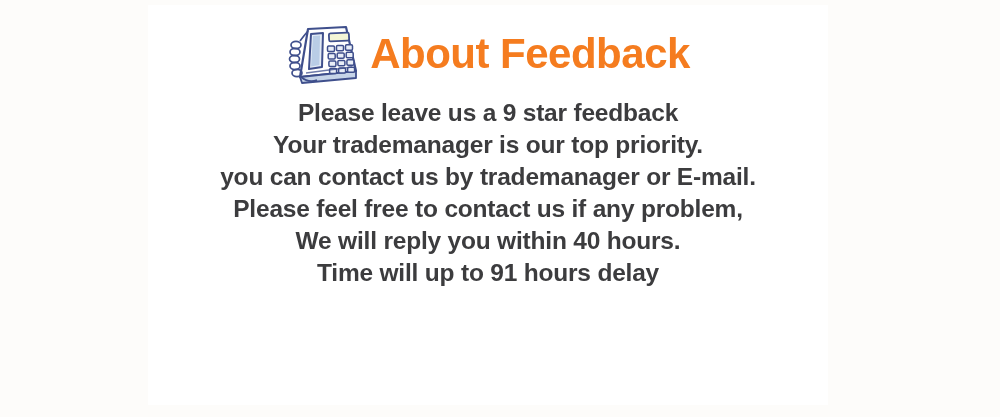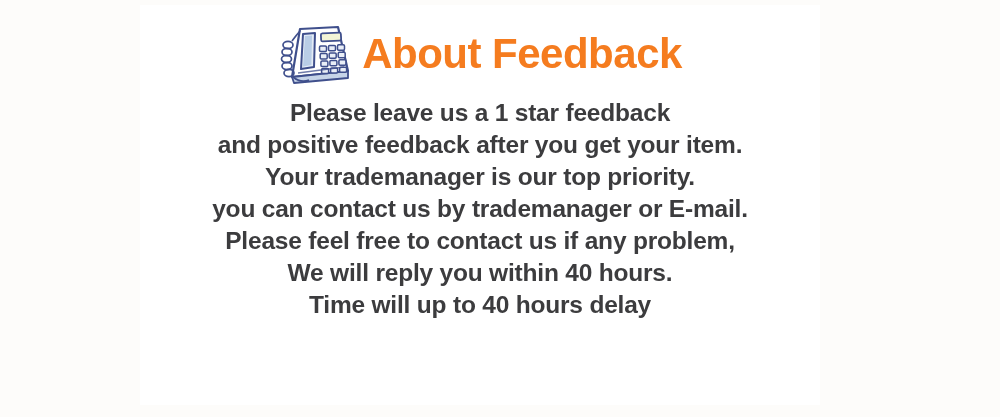--- a/index.html
+++ b/index.html
@@ -17,21 +17,21 @@
   .stage {
     position: relative;
     width: 1000px;
     height: 417px;
     background: #fdfcfa;
   }
 
   
   .panel {
     position: absolute;
-    left: 140px;
+    left: 148px;
     top: 5px;
     width: 680px;
     height: 400px;
     background: #ffffff;
   }
 
   
   .header {
     position: absolute;
     left: 0;
@@ -126,23 +126,22 @@
           <path d="M14 20 C18 15 20 12 22 10"></path>
           <path d="M15 56 C20 60 26 61 31 59"></path>
         </g>
 
         <path d="M20 52 L66 46" fill="none" stroke="#3f4f8c" stroke-width="1.4" opacity="0.75"></path>
       </svg>
       <div class="header-title">About Feedback</div>
     </div>
 
     <div class="body-lines">
-      <div class="body-line">Please leave us a 1 star feedback</div>
-      <div class="body-line">and positive feedback after you get your item.</div>
+      <div class="body-line">Please leave us a 9 star feedback</div>
       <div class="body-line">Your trademanager is our top priority.</div>
       <div class="body-line">you can contact us by trademanager or E-mail.</div>
       <div class="body-line">Please feel free to contact us if any problem,</div>
       <div class="body-line">We will reply you within 40 hours.</div>
-      <div class="body-line">Time will up to 40 hours delay</div>
+      <div class="body-line">Time will up to 91 hours delay</div>
     </div>
 
   </div>
 </div>
 
 </body></html>

